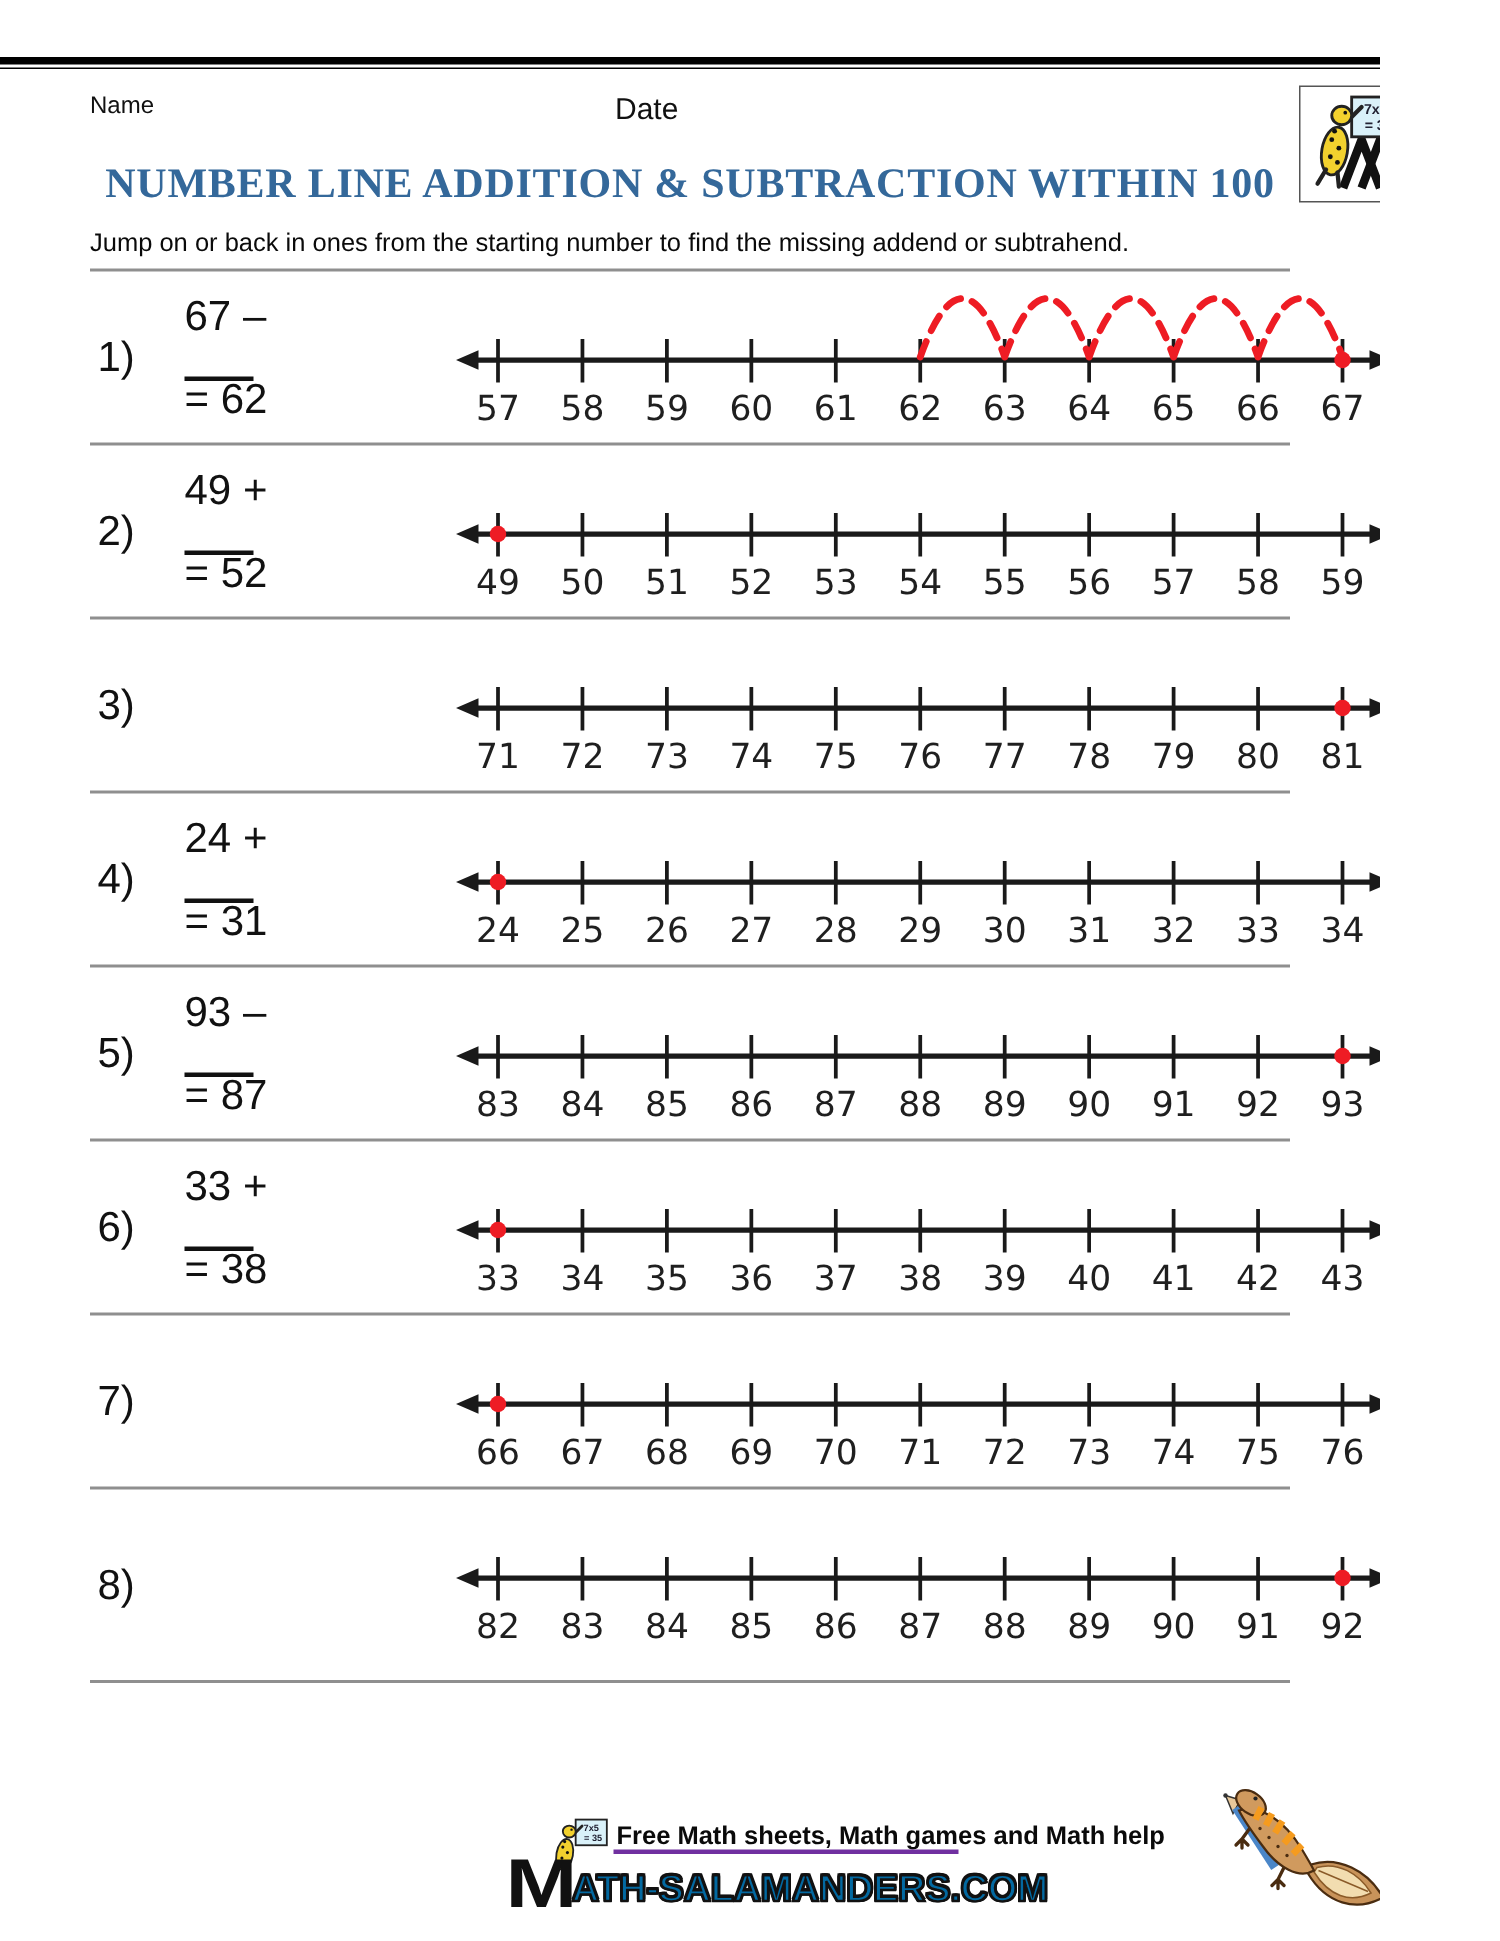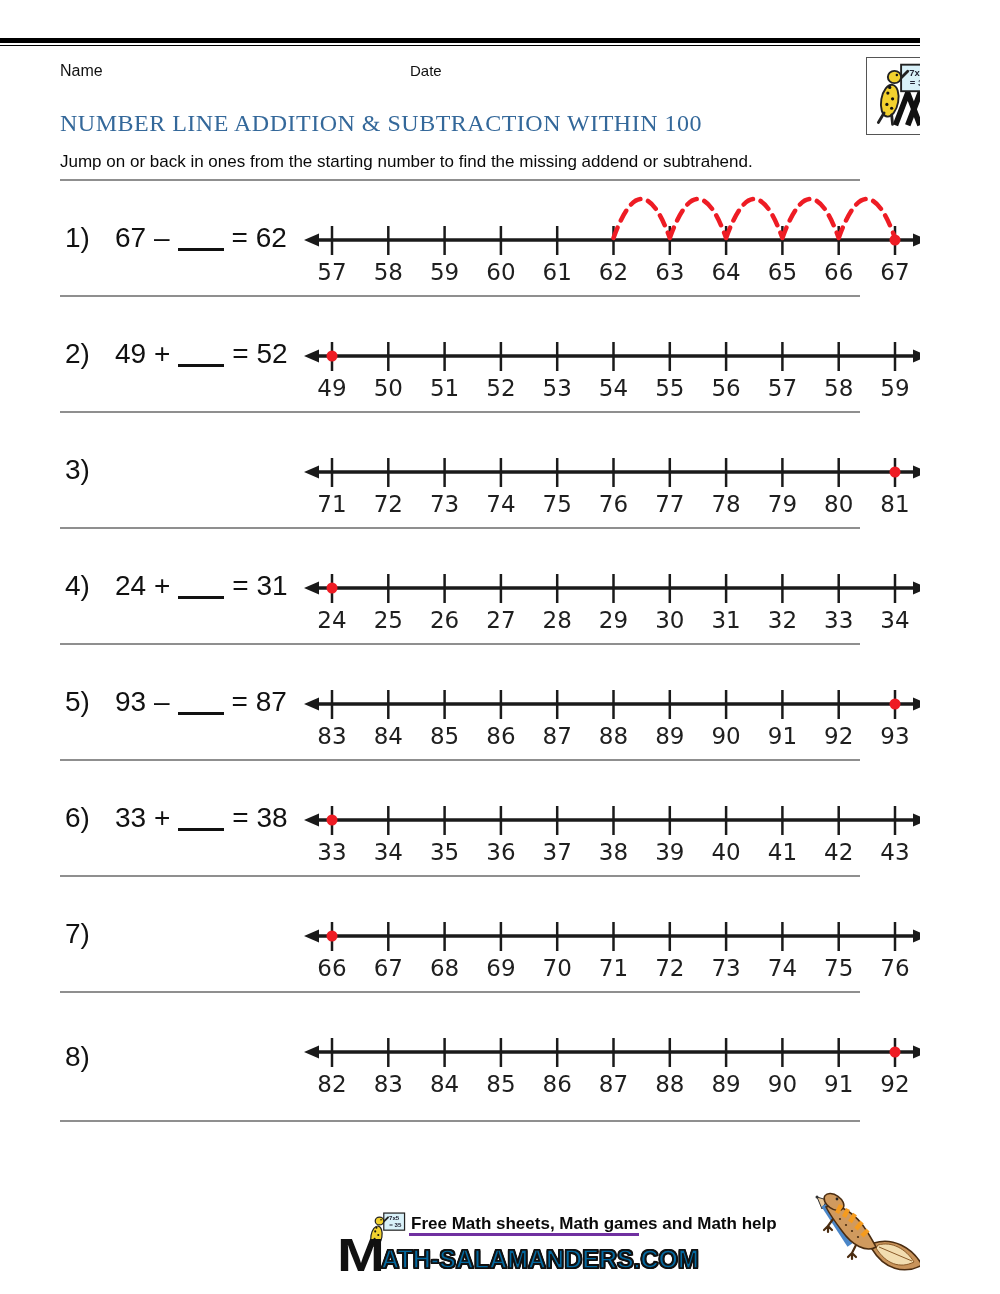--- a/index.html
+++ b/index.html
@@ -2,33 +2,33 @@
 <html><head>
 <meta charset="utf-8">
 <style>
   html,body{margin:0;padding:0;background:#fff;}
   .page{position:relative;width:920px;height:1294px;background:#fff;overflow:hidden;
         font-family:"Liberation Sans",sans-serif;color:#111;}
   .topbar-thick{height:5px;background:#000;margin-top:38px;}
   .topbar-thin{height:1px;background:#000;margin-top:2px;}
   .meta{position:relative;height:20px;margin-top:16px;}
   .meta .name{position:absolute;left:60px;font-size:16px;}
-  .meta .date{position:absolute;left:410px;font-size:15px;}
+  .meta .date{position:absolute;left:410px;font-size:20px;}
   .logo-box{position:absolute;left:866px;top:57px;width:74px;height:76px;border:1px solid #555;background:#fff;}
   .title{margin:24px 60px 0;font-family:"Liberation Serif","DejaVu Serif",serif;
-         color:#34689A;font-size:24px;line-height:34px;letter-spacing:.5px;font-weight:400;}
+         color:#34689A;font-size:28px;line-height:34px;letter-spacing:.5px;font-weight:700;text-align:center;}
   .title2{margin-top:6px;}
   .instruction{margin:12px 60px 0;font-size:17px;color:#0a0a0a;}
   .rule{height:2px;background:#8f8f8f;margin:7px 60px 0;}
   .problems{margin:0 60px;}
   .problem{height:114px;border-bottom:2px solid #8f8f8f;display:flex;align-items:stretch;}
   .problem-last{height:127px;}
   .eq-col{width:240px;flex:none;display:flex;align-items:center;padding-left:5px;box-sizing:border-box;}
   .pnum{font-size:28px;width:32px;flex:none;}
-  .eq{font-size:28px;margin-left:18px;white-space:nowrap;display:inline-flex;align-items:baseline;}
+  .eq{font-size:28px;margin-left:18px;white-space:nowrap;display:inline-flex;align-items:baseline;flex-direction:column;}
   .blank{display:inline-block;width:46px;height:20px;border-bottom:3px solid #111;margin:0 8px;transform:translateY(4px);}
   .nl-svg{width:640px;height:110px;flex:none;margin-top:1px;}
   .nl-svg text{font-family:"DejaVu Sans",sans-serif;}
   
   .brand{position:absolute;left:337px;top:1210px;width:340px;height:78px;}
   .brand-icon{position:absolute;left:26px;top:0;}
   .tagline{position:absolute;left:74px;top:4px;font-size:17px;font-weight:bold;color:#0a0a0a;white-space:nowrap;}
   .purple{position:absolute;left:72px;top:23px;width:230px;height:3px;}
   .site{position:absolute;left:0;top:26px;display:flex;align-items:flex-end;white-space:nowrap;}
   .site-m{font-weight:900;font-size:46px;line-height:38px;display:inline-block;transform:scaleX(1.25);transform-origin:left bottom;color:#111;margin-right:6px;}

